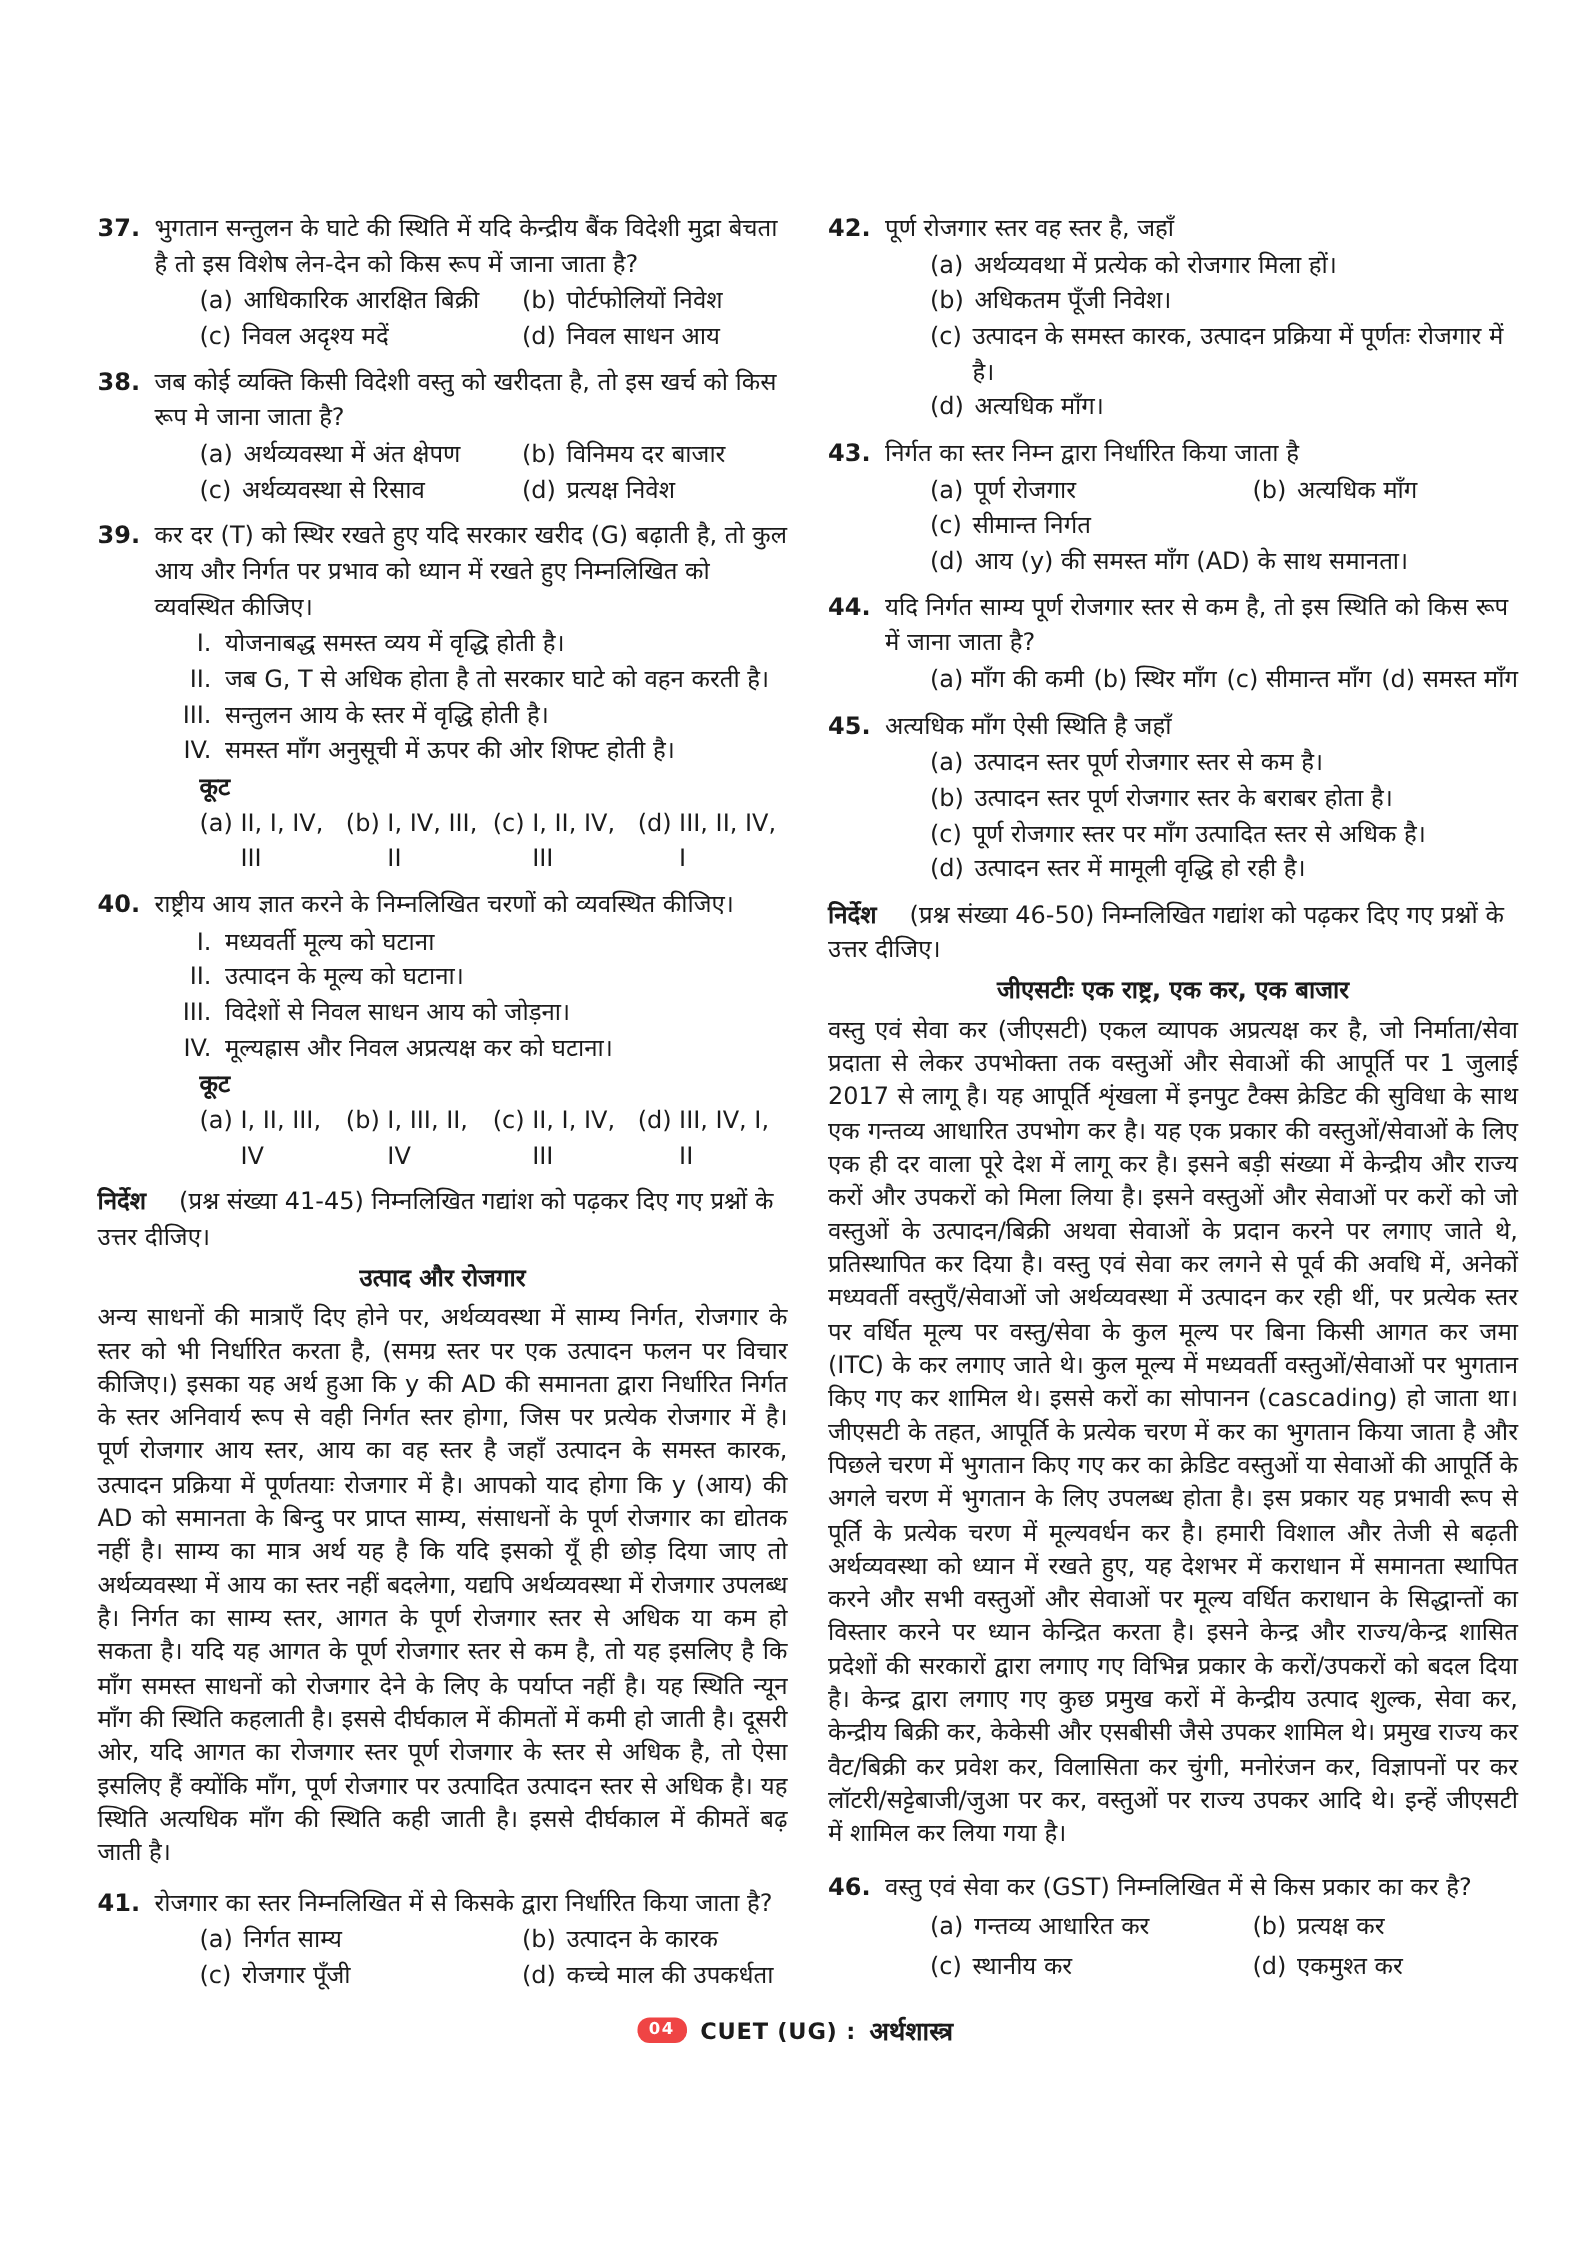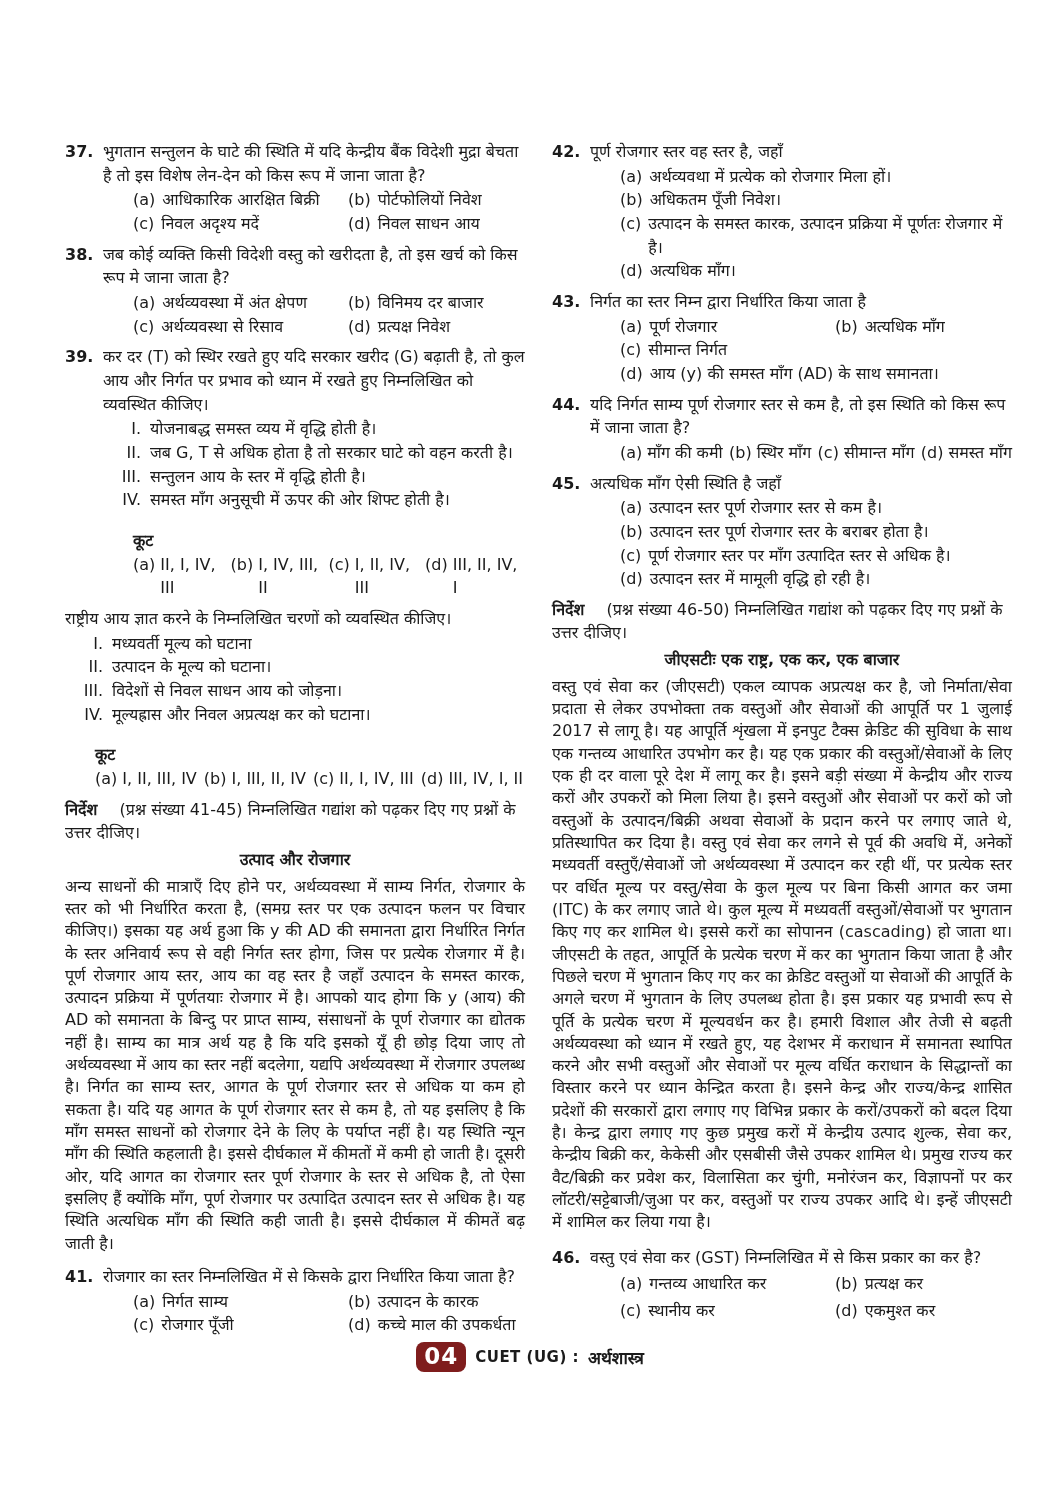--- a/index.html
+++ b/index.html
@@ -21,21 +21,21 @@
 
   .opts2 { display:grid; grid-template-columns:215px 1fr; padding-left:30px; }
   .opts1 { padding-left:30px; }
   .opt { display:flex; gap:7px; }
   .opt .ol { flex:0 0 auto; }
 
   .stmts { padding-left:6px; }
   .stmt { display:flex; }
   .stmt .sl { flex:0 0 32px; text-align:right; margin-right:9px; }
 
-  .koot { font-weight:700; padding-left:30px; margin-top:17px; }
+  .koot { font-weight:700; padding-left:30px; margin-top:1px; }
   .codes { display:flex; justify-content:space-between; padding-left:30px; padding-right:2px; }
   .codes .opt { gap:5px; }
 
   .inline-opts { display:flex; justify-content:space-between; padding-left:30px; padding-right:0; }
   .inline-opts .opt { gap:5px; }
 
   .directions { line-height:1.45; margin:3px 0 4px 0; }
   .directions .dlabel { font-weight:700; margin-right:22px; }
 
   .passage-title { font-weight:700; text-align:center; margin:5px 0 4px 0; line-height:1.4; }
@@ -44,22 +44,22 @@
   .q41 { margin-top:10px; }
   .q46 { margin-top:12px; }
   .q46 .opts2 { row-gap:3px; margin-top:3px; }
 
   
   .footer {
     position:absolute; top:1342px; left:0; width:1060px;
     display:flex; justify-content:center; align-items:center; gap:9px;
   }
   .page-badge {
-    background:#7f1d1d; color:#ffffff; font-weight:700;
-    border-radius:8px; padding:1px 8px 3px 8px; font-size:23px;
+    background:#ef4444; color:#ffffff; font-weight:700;
+    border-radius:8px; padding:1px 8px 3px 8px; font-size:11px;
     letter-spacing:1px;
   }
   .series { font-weight:700; font-size:15px; letter-spacing:0.5px; }
   .subject { font-weight:700; font-size:17px; }
 </style>
 </head>
 <body>
 
 <div class="page">
   <div class="columns">
@@ -154,20 +154,21 @@
               </div>
             <div class="opt">
                 <span class="ol">(d)</span>
                 <span>III, II, IV, I</span>
               </div>
           </div>
         </div>
       </div>
 
       <div class="q">
+        <span class="qn">40.</span>
         <div class="qb">
           <div class="qtext">राष्ट्रीय आय ज्ञात करने के निम्नलिखित चरणों को व्यवस्थित कीजिए।</div>
           <div class="stmts">
             <div class="stmt">
                 <span class="sl">I.</span>
                 <span>मध्यवर्ती मूल्य को घटाना</span>
               </div>
             <div class="stmt">
                 <span class="sl">II.</span>
                 <span>उत्पादन के मूल्य को घटाना।</span>

